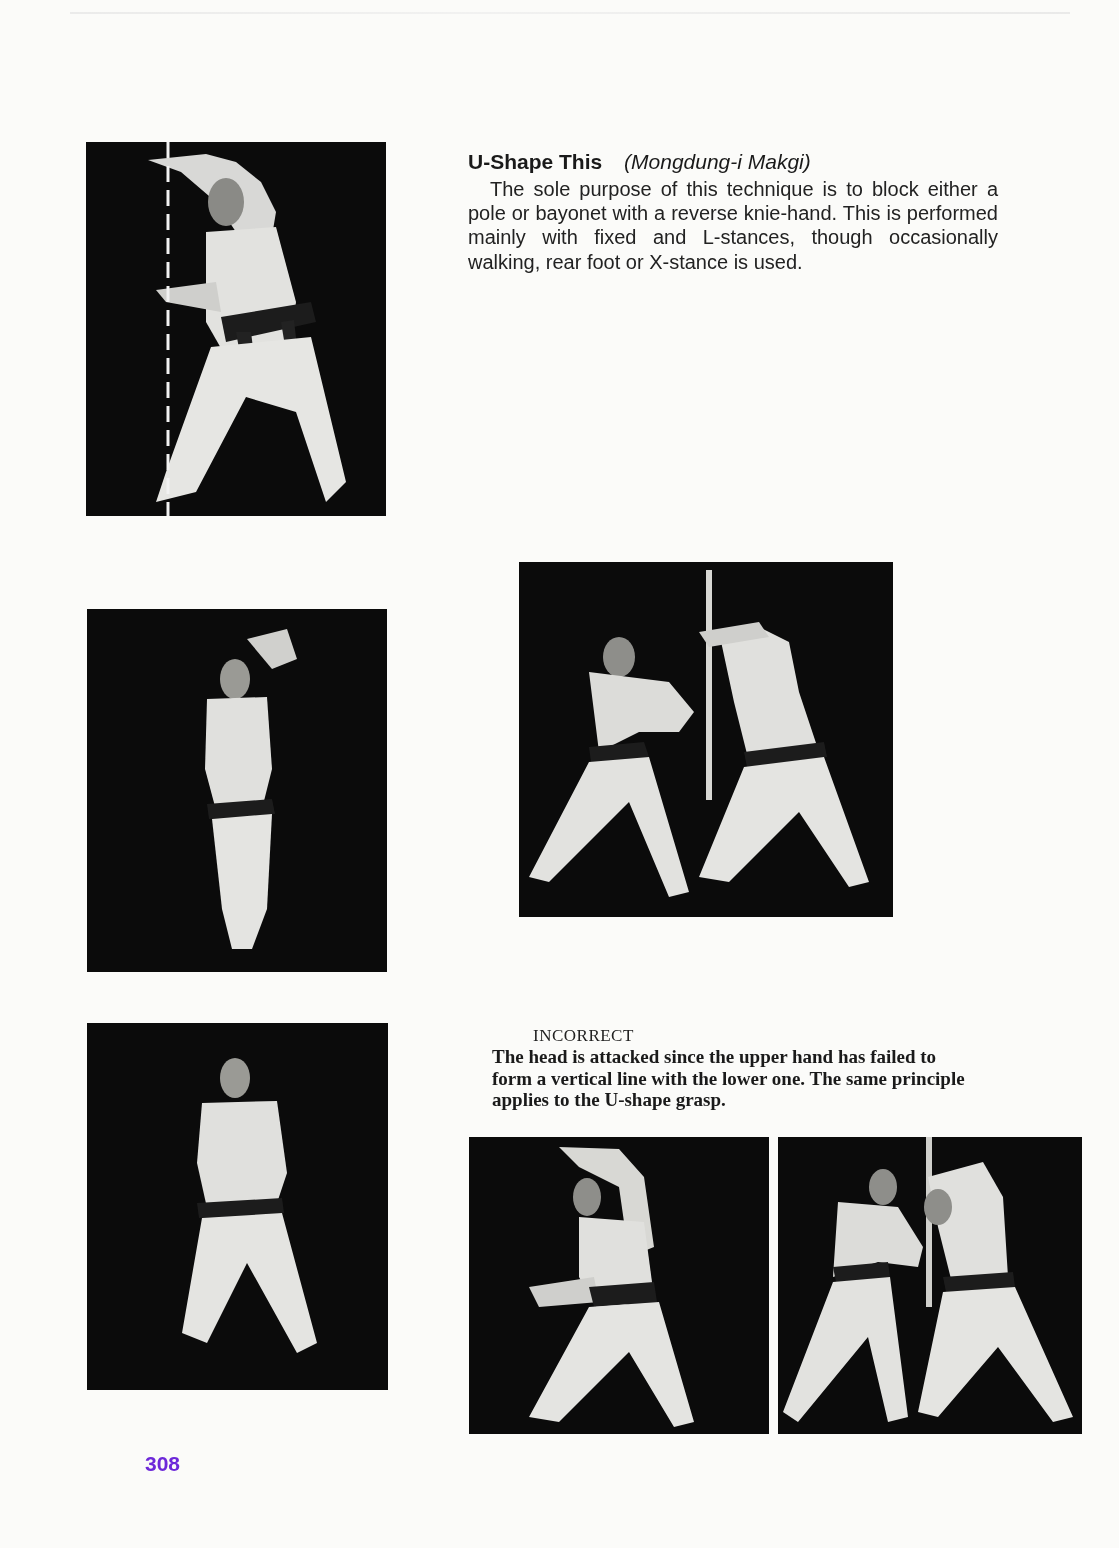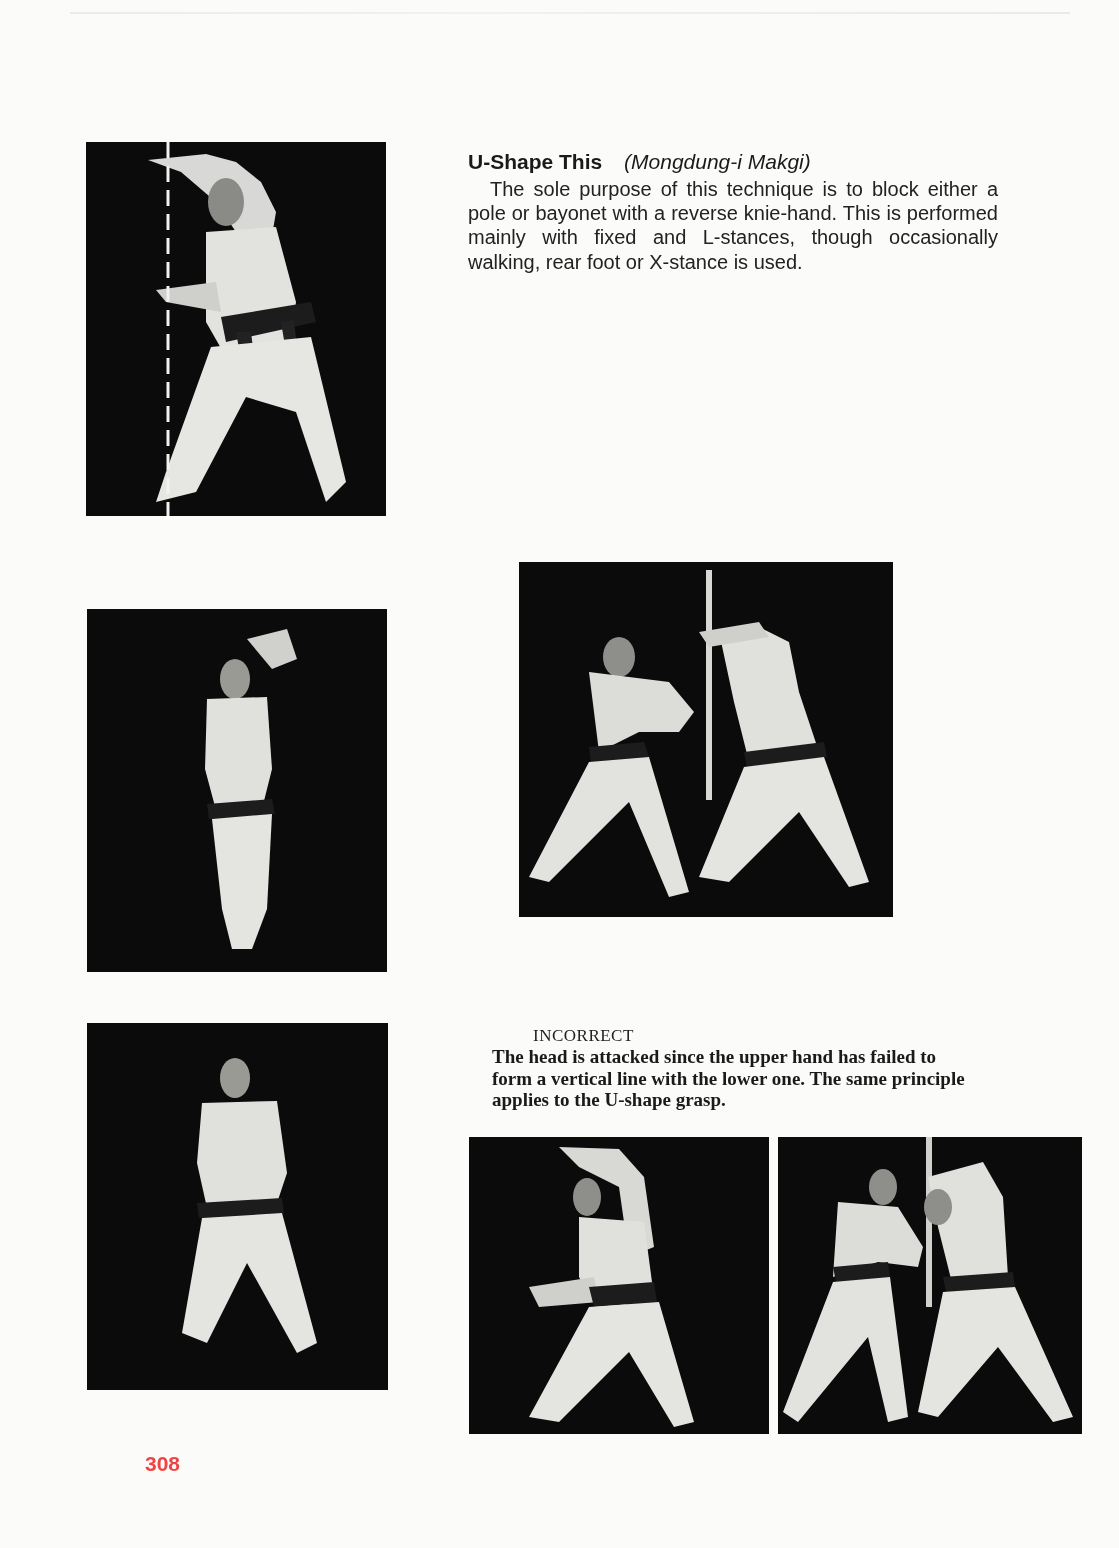--- a/index.html
+++ b/index.html
@@ -38,21 +38,21 @@
     color: #222;
     margin-left: 41px;
   }
   .incorrect-text {
     position: absolute; left: 492px; top: 1046px; width: 485px;
     font-family: "Liberation Serif", serif; font-weight: bold;
     font-size: 19px; line-height: 21.5px; color: #1a1a1a;
   }
   .page-number {
     position: absolute; left: 145px; top: 1452px;
-    font-size: 21px; font-weight: bold; color: #ef4444;
+    font-size: 21px; font-weight: bold; color: #6d28d9;
   }
 </style>
 </head>
 <body>
 
 <div class="topline"></div>
 
 <div class="photo" style="left:86px;top:142px;width:300px;height:374px;">
   <svg viewBox="0 0 300 374">
     <path d="M62 18 L120 12 L150 20 L175 40 L190 70 L185 100 L150 90 L130 60 L95 30 Z" fill="#d8d8d6"></path>

